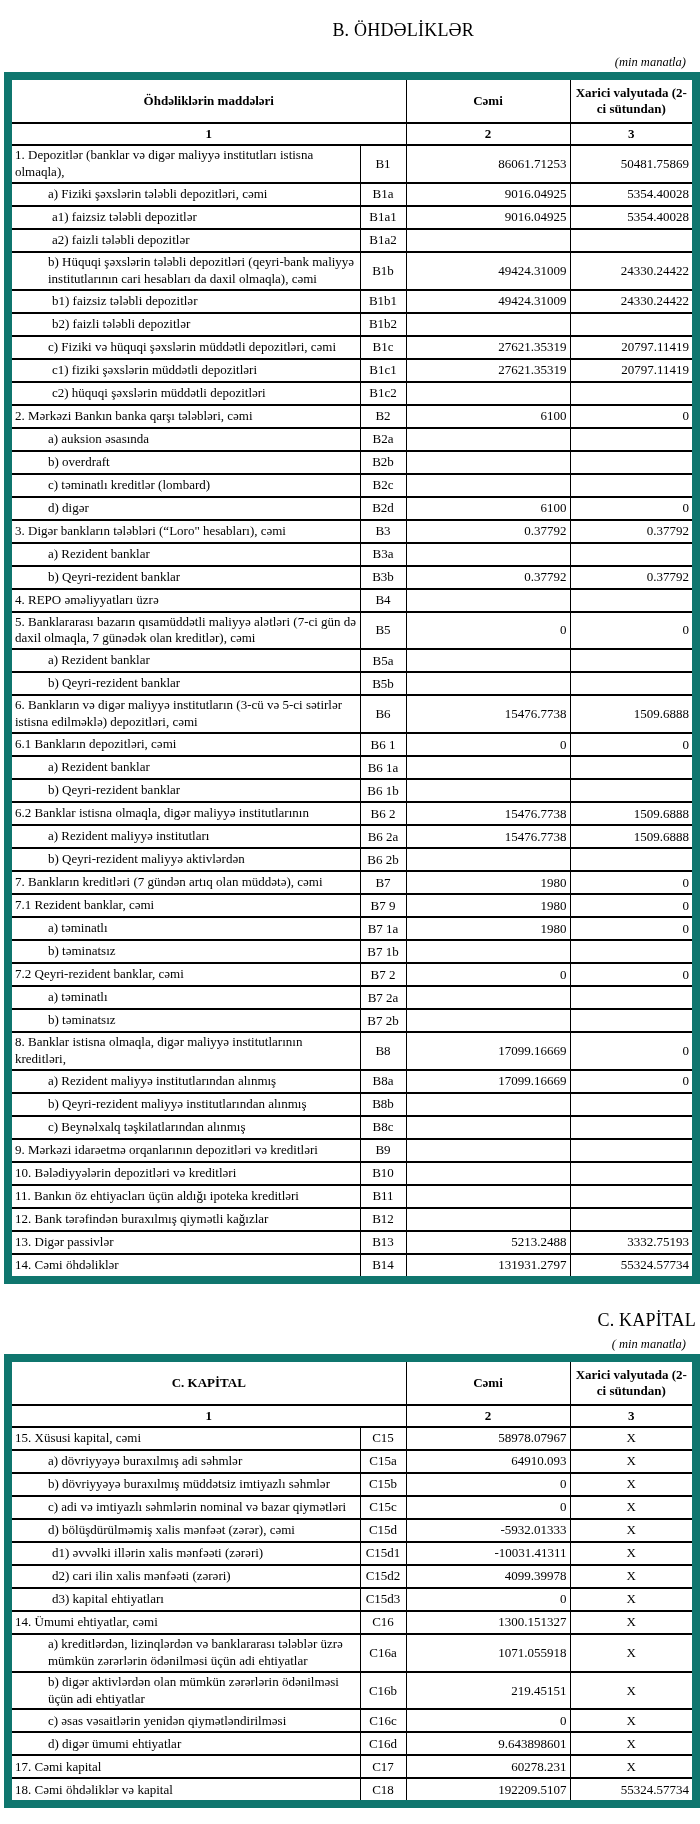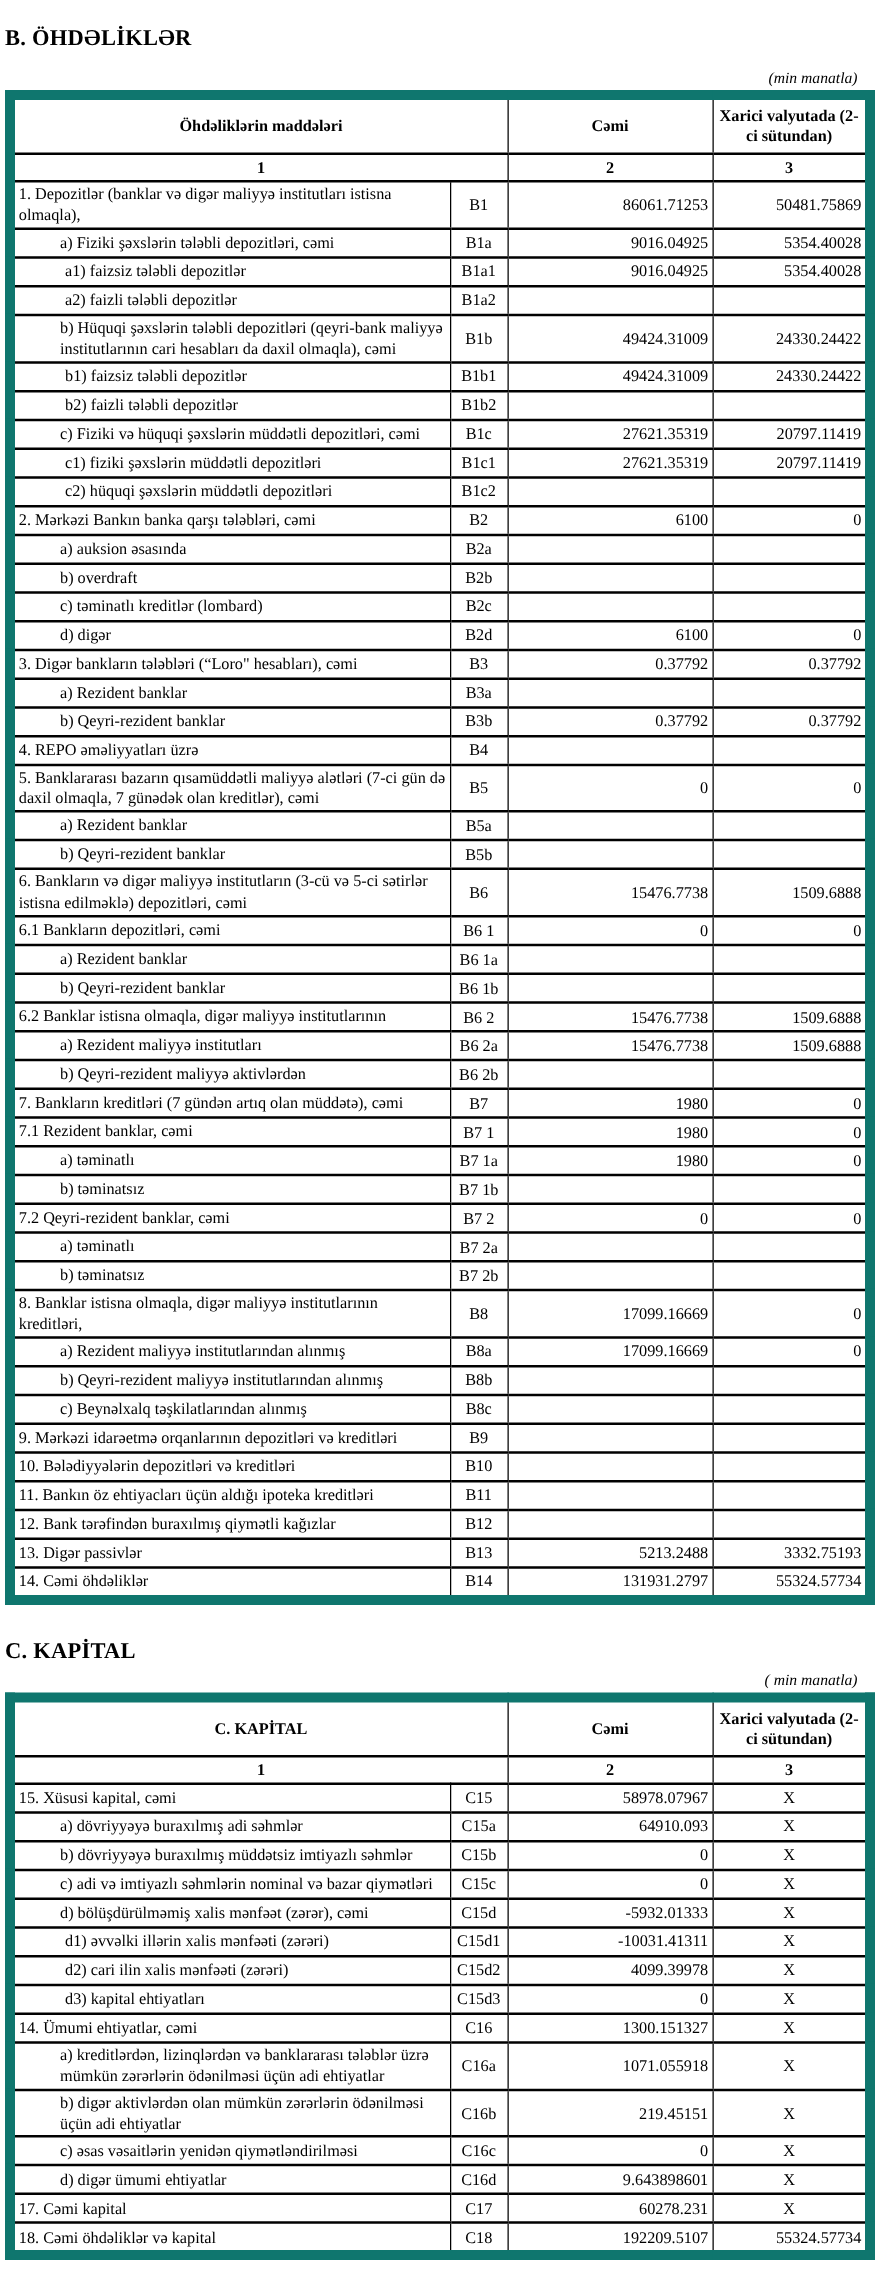--- a/index.html
+++ b/index.html
@@ -1,19 +1,19 @@
 <!DOCTYPE html>
 <html><head>
 <meta charset="utf-8">
 <style>
   html,body{margin:0;padding:0;background:#ffffff;}
   body{width:700px;font-family:"Liberation Serif","DejaVu Serif",serif;color:#000;}
   .page{width:692px;padding:12px 4px 20px 4px;}
 
-  .sec-title{font-weight:bold;font-size:18px;text-align:left;letter-spacing:.2px;}
+  .sec-title{font-weight:normal;font-size:18px;text-align:right;letter-spacing:.2px;}
   .title-b{width:470px;margin:8px 0 14px 0;}
   .title-c{width:692px;margin:26px 0 6px 0;}
   .unit-note{font-style:italic;font-size:12.5px;text-align:right;padding-right:10px;margin:2px 0 2px 0;font-family:Liberation Serif, serif;}
 
   table.fin{border-collapse:collapse;table-layout:fixed;width:688px;margin:0;}
   table.fin td, table.fin th{
     border:1px solid #000;
     border-top:2px solid #000;
     border-bottom:2px solid #000;
     font-size:13px;
@@ -243,21 +243,21 @@
           <td class="val"></td>
         </tr>
         <tr class="r">
           <td class="lbl ind0">7. Bankların kreditləri (7 gündən artıq olan müddətə), cəmi</td>
           <td class="code">B7</td>
           <td class="val">1980</td>
           <td class="val">0</td>
         </tr>
         <tr class="r">
           <td class="lbl ind0">7.1 Rezident banklar, cəmi</td>
-          <td class="code">B7 1</td>
+          <td class="code">B7 9</td>
           <td class="val">1980</td>
           <td class="val">0</td>
         </tr>
         <tr class="r">
           <td class="lbl ind1">a) təminatlı</td>
           <td class="code">B7 1a</td>
           <td class="val">1980</td>
           <td class="val">0</td>
         </tr>
         <tr class="r">

